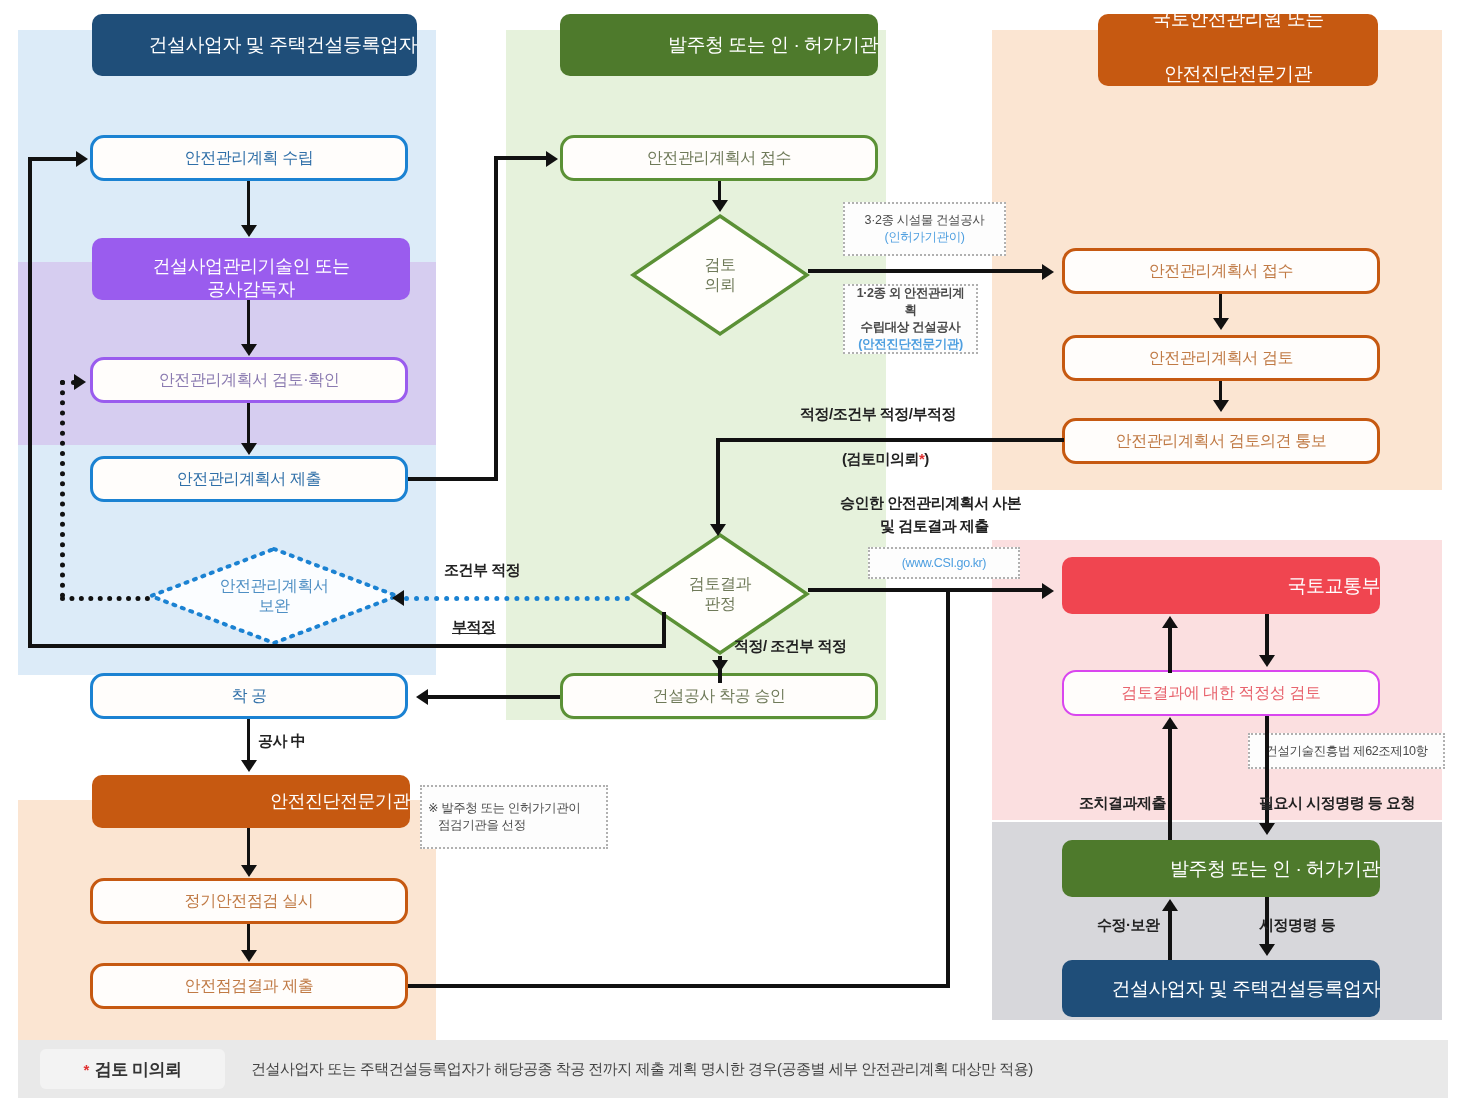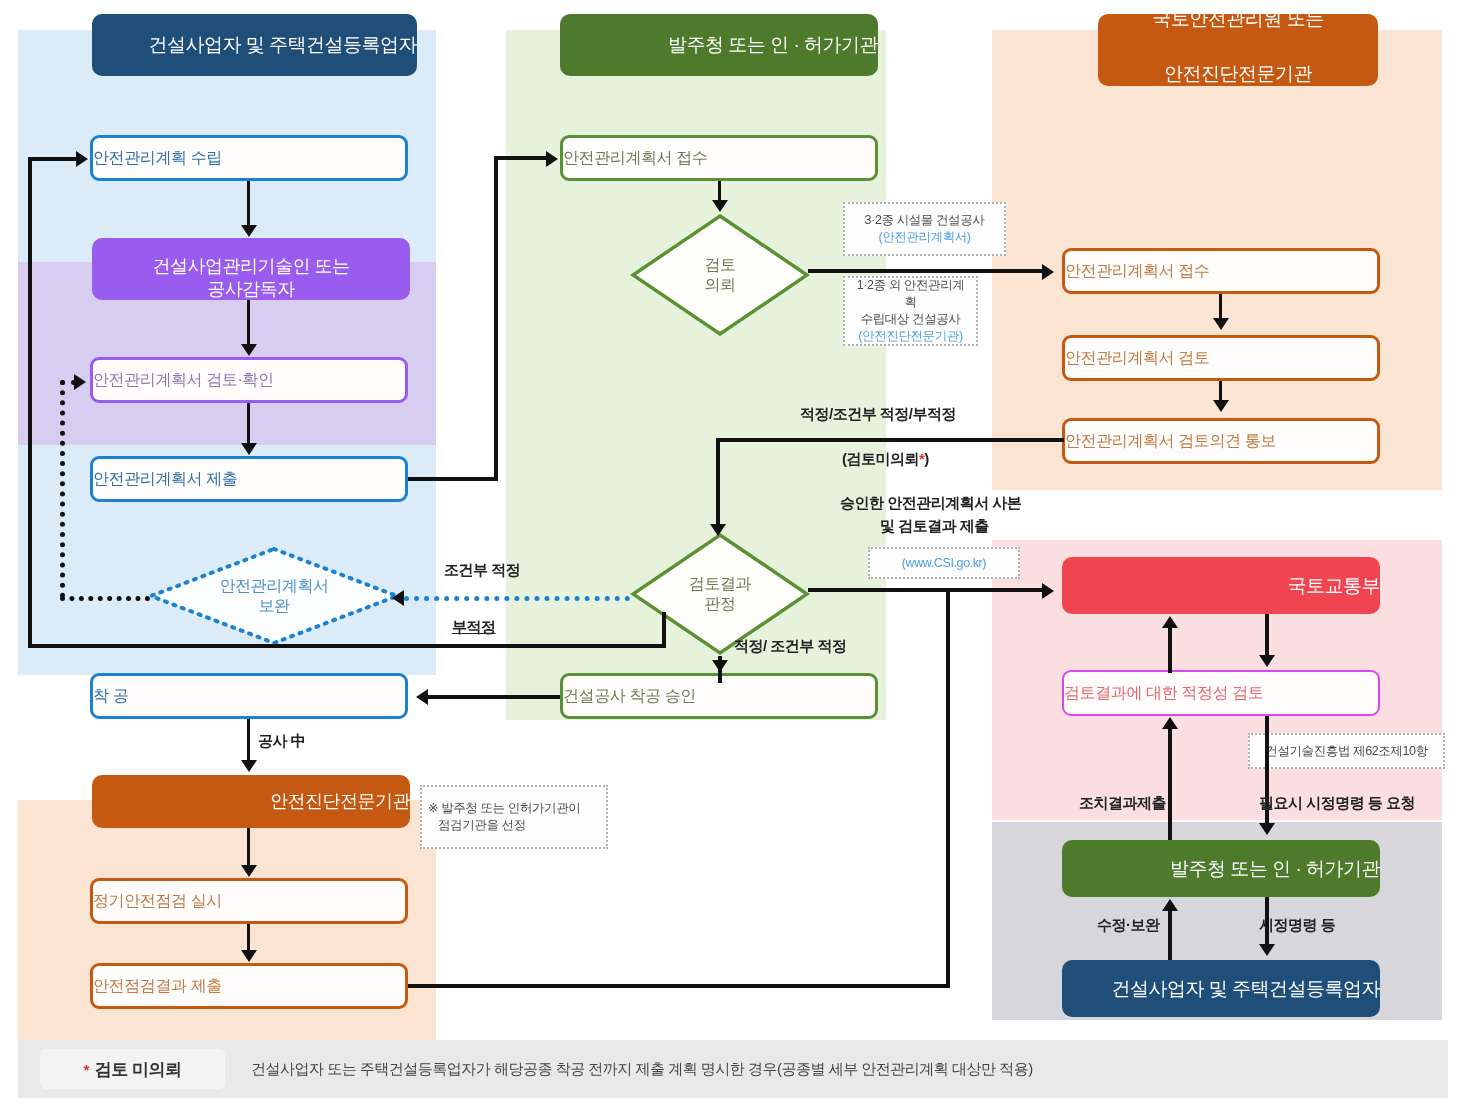--- a/index.html
+++ b/index.html
@@ -19,22 +19,22 @@
   .hdr{position:absolute;border-radius:10px;display:flex;align-items:center;justify-content:flex-end;
        text-align:center;color:#fff;font-weight:normal;font-size:19px;line-height:1.25;letter-spacing:-0.5px;}
   .hdr-blue{background:#1f4e79;}
   .hdr-green{background:#4e7a2c;}
   .hdr-orange{background:#c65911;}
   .hdr-red{background:#f04550;}
   .hdr-purple{background:#9a5cee;}
   .hdr-navy{background:#1f4e79;}
 
   
-  .box{position:absolute;background:#fffdfb;border-radius:9px;display:flex;align-items:center;
-       justify-content:flex-start;text-align:center;font-size:16px;letter-spacing:-0.4px;box-sizing:border-box;}
+  .box{position:absolute;background:#fffdfb;border-radius:14px;display:flex;align-items:center;
+       justify-content:center;text-align:center;font-size:16px;letter-spacing:-0.4px;box-sizing:border-box;}
   .box-blue{border:3px solid #1b82d2;color:#2f6fa8;}
   .box-green{border:3px solid #5b9136;color:#6f7a59;}
   .box-orange{border:3px solid #c65911;color:#c07a45;}
   .box-purple{border:3px solid #9a5cee;color:#8a7ab0;}
   .box-red{border:2px solid #d946ef;color:#e8636d;}
 
   
   .dia{position:absolute;}
   .dia svg{position:absolute;left:0;top:0;}
   .dia-label{position:absolute;left:0;top:0;width:100%;height:100%;display:flex;flex-direction:column;
@@ -186,24 +186,24 @@
   <div class="box box-orange" style="left:1062px; top:335px; width:318px; height:46px;">
     <span>안전관리계획서 검토</span>
   </div>
 
   <div class="box box-orange" style="left:1062px; top:418px; width:318px; height:46px;">
     <span>안전관리계획서 검토의견 통보</span>
   </div>
 
   <div class="note" style="left:843px; top:202px; width:163px; height:54px;">
     <span>3·2종 시설물 건설공사</span>
-    <span class="accent">(안전관리계획서)</span>
-  </div>
-
-  <div class="note" style="left:843px; top:276px; width:135px; height:70px;">
+    <span class="accent">(인허가기관이)</span>
+  </div>
+
+  <div class="note" style="left:843px; top:284px; width:135px; height:70px;font-weight:bold;">
     <span>1·2종 외 안전관리계획</span>
     <span>수립대상 건설공사</span>
     <span class="accent">(안전진단전문기관)</span>
   </div>
 
   <div class="note" style="left:868px; top:547px; width:152px; height:32px;">
     <span class="accent">(www.CSI.go.kr)</span>
   </div>
 
   <div class="hdr hdr-red" style="left:1062px; top:557px; width:318px; height:57px;">

